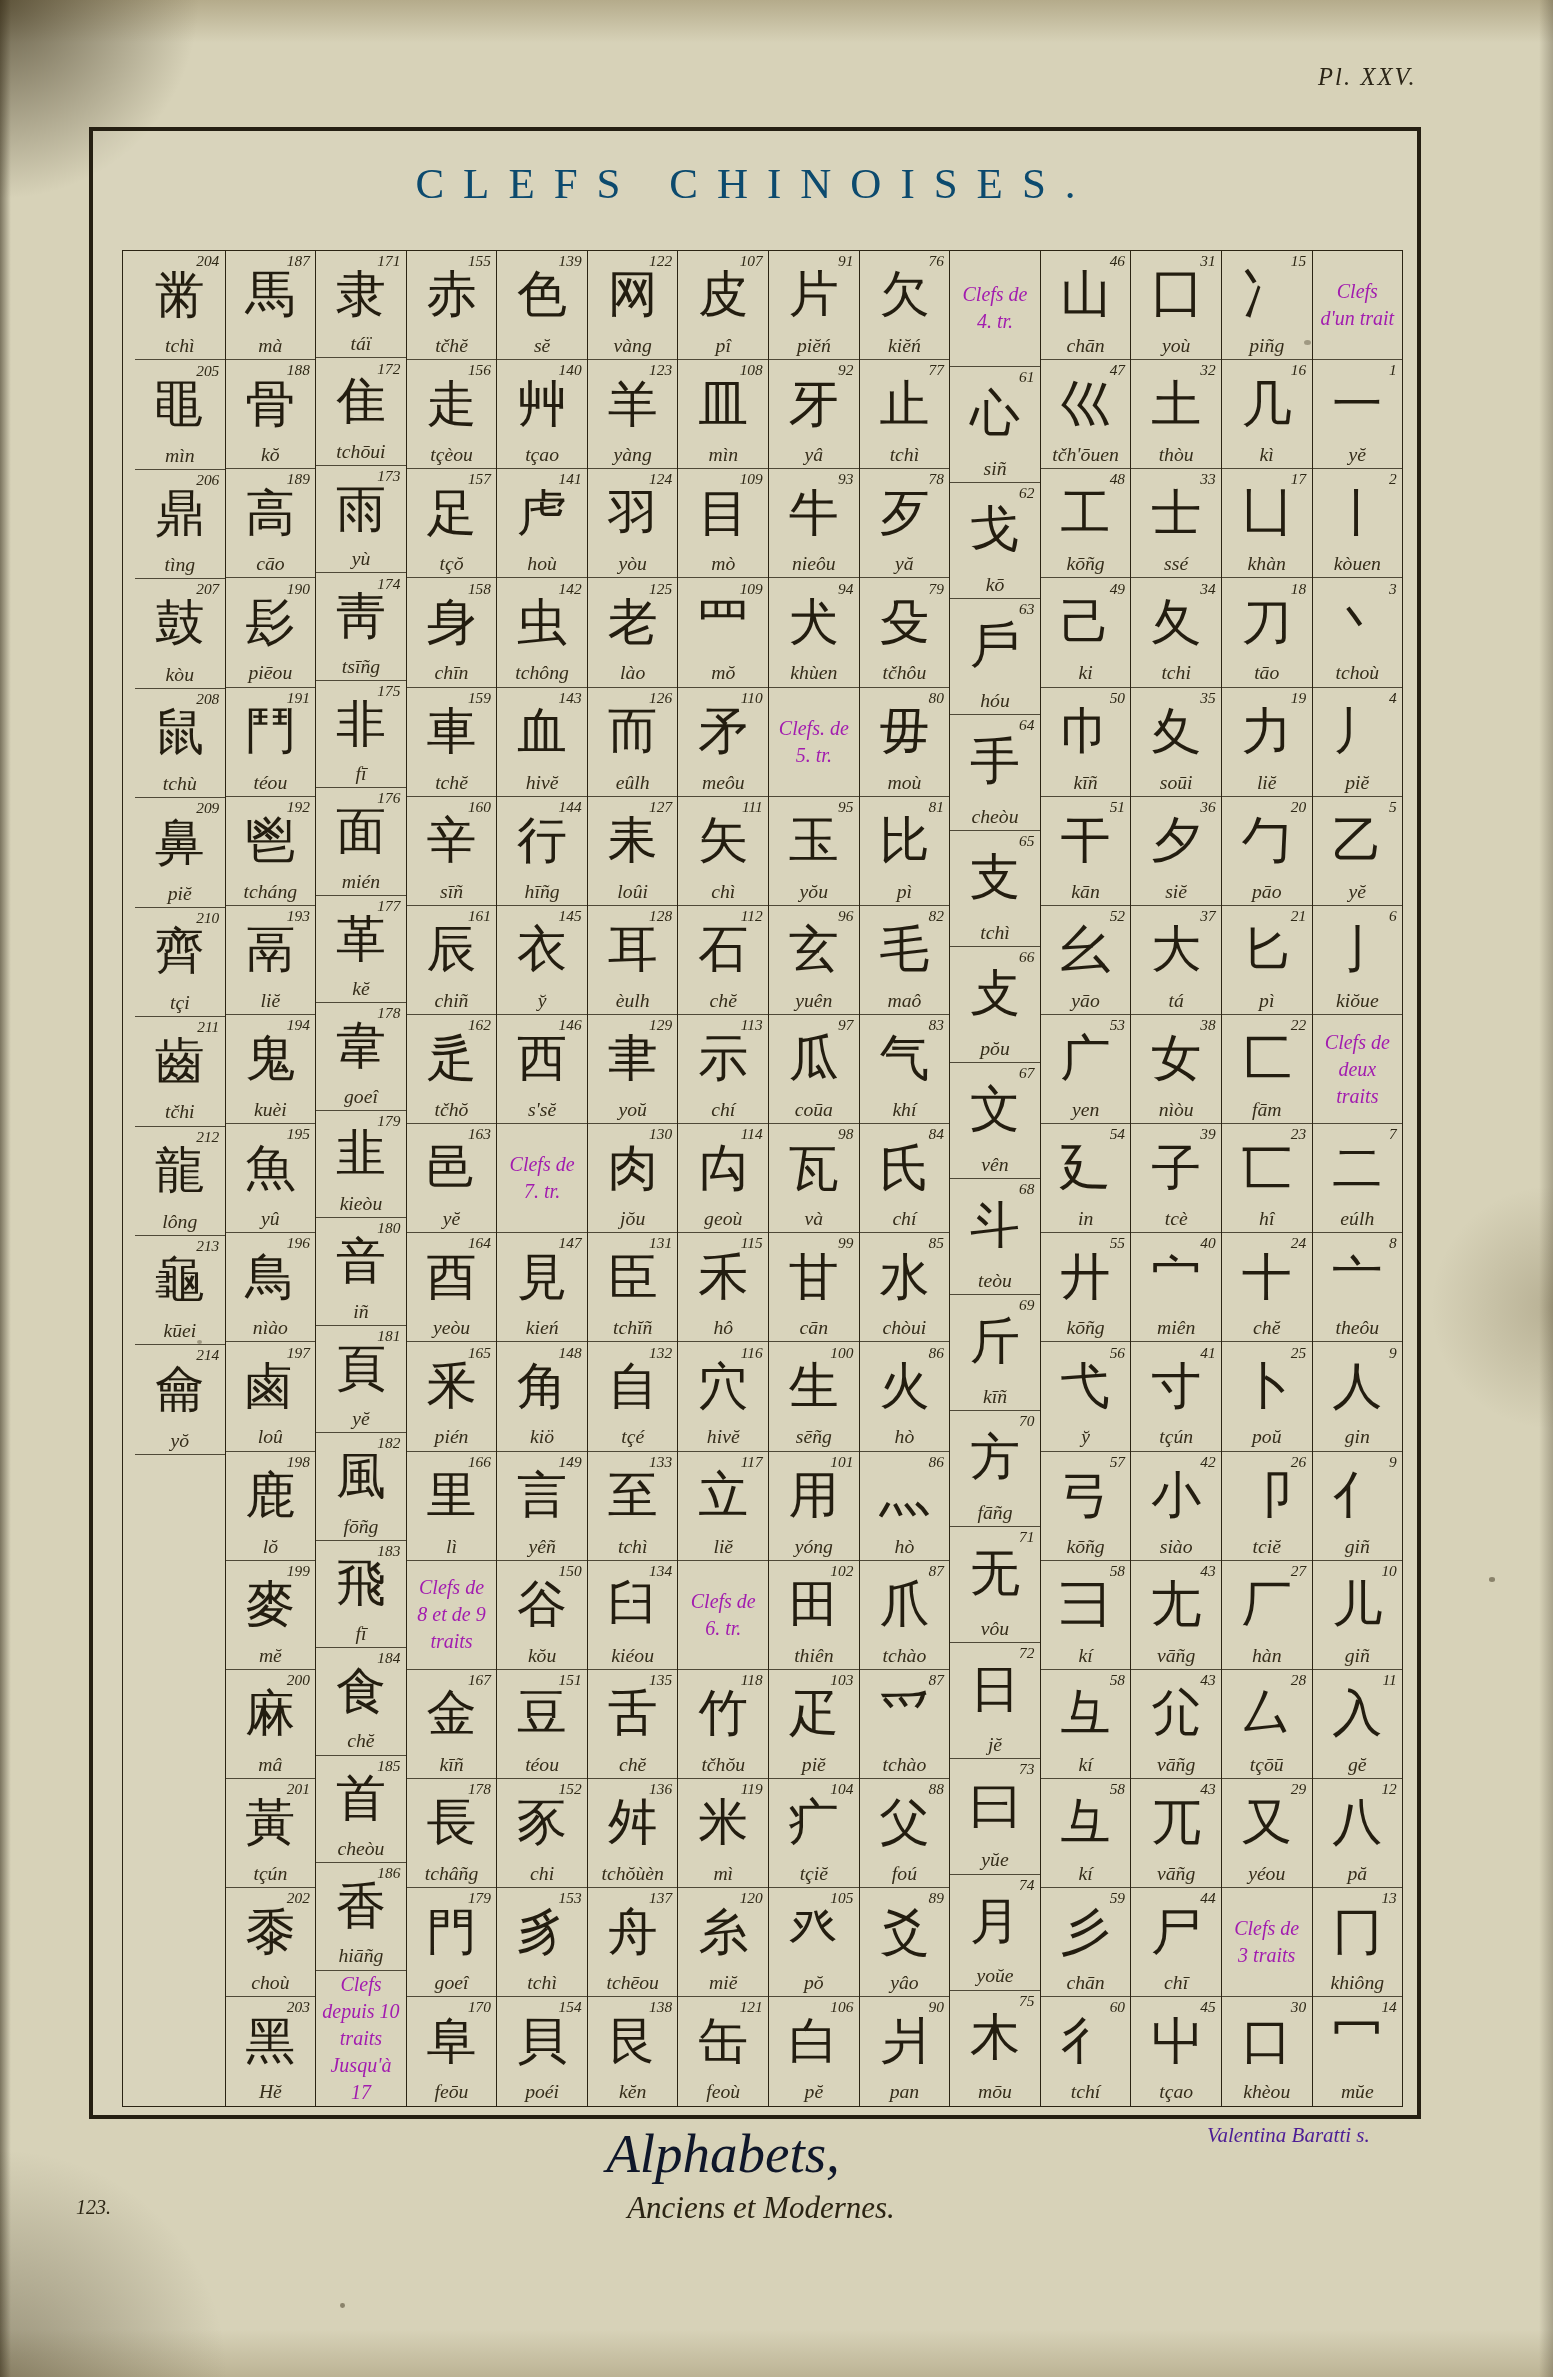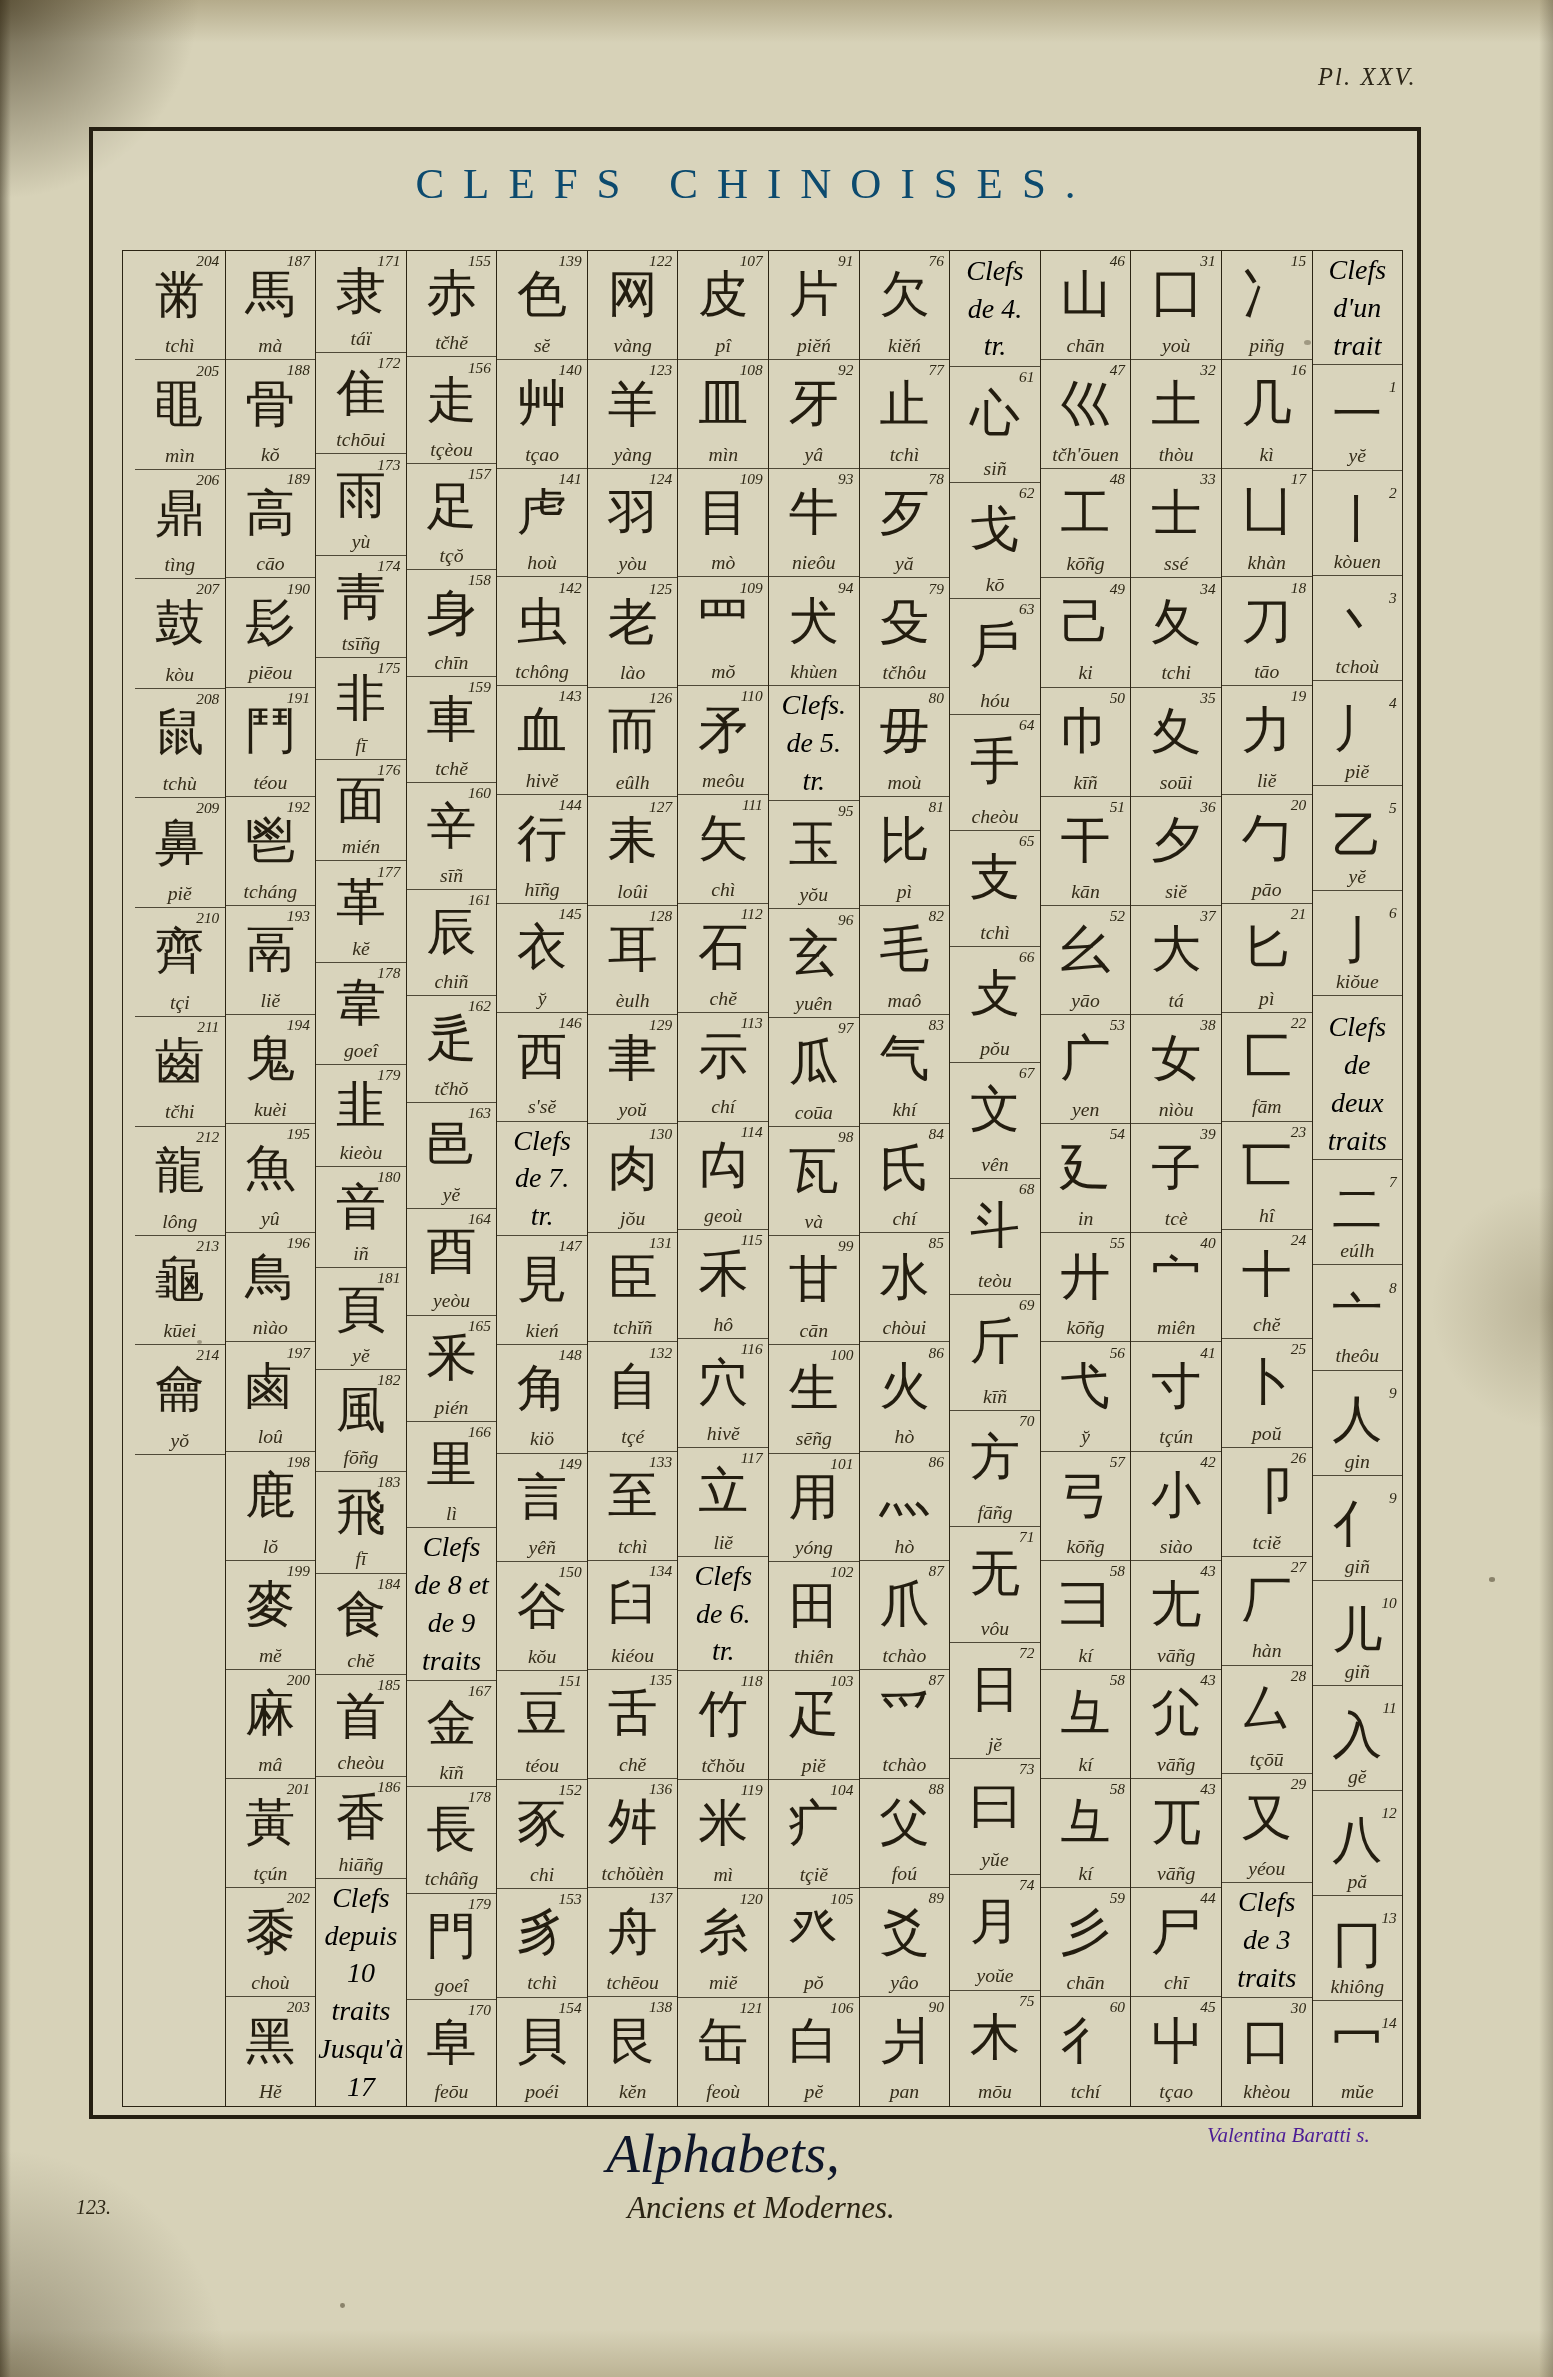--- a/index.html
+++ b/index.html
@@ -27,35 +27,35 @@
   .title{
     position:absolute;left:0;right:0;top:28px;text-align:center;
     font-size:43px;letter-spacing:19px;color:#0c4a6e;white-space:nowrap;
   }
   .grid{
     position:absolute;left:29px;top:119px;right:14px;bottom:8.5px;
     display:flex;flex-direction:row;
     border:1.6px solid #2b2414;box-sizing:border-box;padding-left:12px;
   }
   .col{flex:1;display:flex;flex-direction:column;border-right:1.6px solid #2b2414;min-width:0;}
-  .col:last-child{border-right:none;gap:12px;}
+  .col:last-child{border-right:none;}
   .cell{flex:1;position:relative;border-bottom:1.1px solid rgba(44,37,22,.8);box-sizing:border-box;}
   .cell:last-child{border-bottom:none;}
   .cell .num{position:absolute;top:1.1px;right:5.3px;font-style:italic;font-size:15.4px;color:#2e2816;}
   .cell .ch{
     position:absolute;left:50%;top:42%;transform:translate(-50%,-54%);
     font-size:50px;line-height:1;color:#231d10;font-family:"Liberation Serif",serif;
   }
   .cell .rname{
     position:absolute;left:0;right:0;bottom:2.1px;text-align:center;
     font-style:italic;font-size:19.7px;color:#352d1a;white-space:nowrap;
   }
   .cell.label{
     display:flex;align-items:center;justify-content:center;text-align:center;
-    font-style:italic;font-size:28px;line-height:1.35;padding:0 5.3px;color:#000000;
+    font-style:italic;font-size:20px;line-height:1.35;padding:0 5.3px;color:#a21caf;
   }
   .cell.empty{background:transparent;border-bottom:none;}
   .caption1{position:absolute;left:537px;top:2122px;width:372px;text-align:center;
     font-style:italic;font-size:55px;color:#0f172a;}
   .caption2{position:absolute;left:559px;top:2190px;width:404px;text-align:center;
     font-style:italic;font-size:31px;color:#2b2413;}
   .credit{position:absolute;left:1207px;top:2123px;font-style:italic;font-size:21px;color:#4c1d95;}
   .folio{position:absolute;left:76px;top:2196px;font-style:italic;font-size:20px;color:#2b2413;}
 </style>
 </head>

